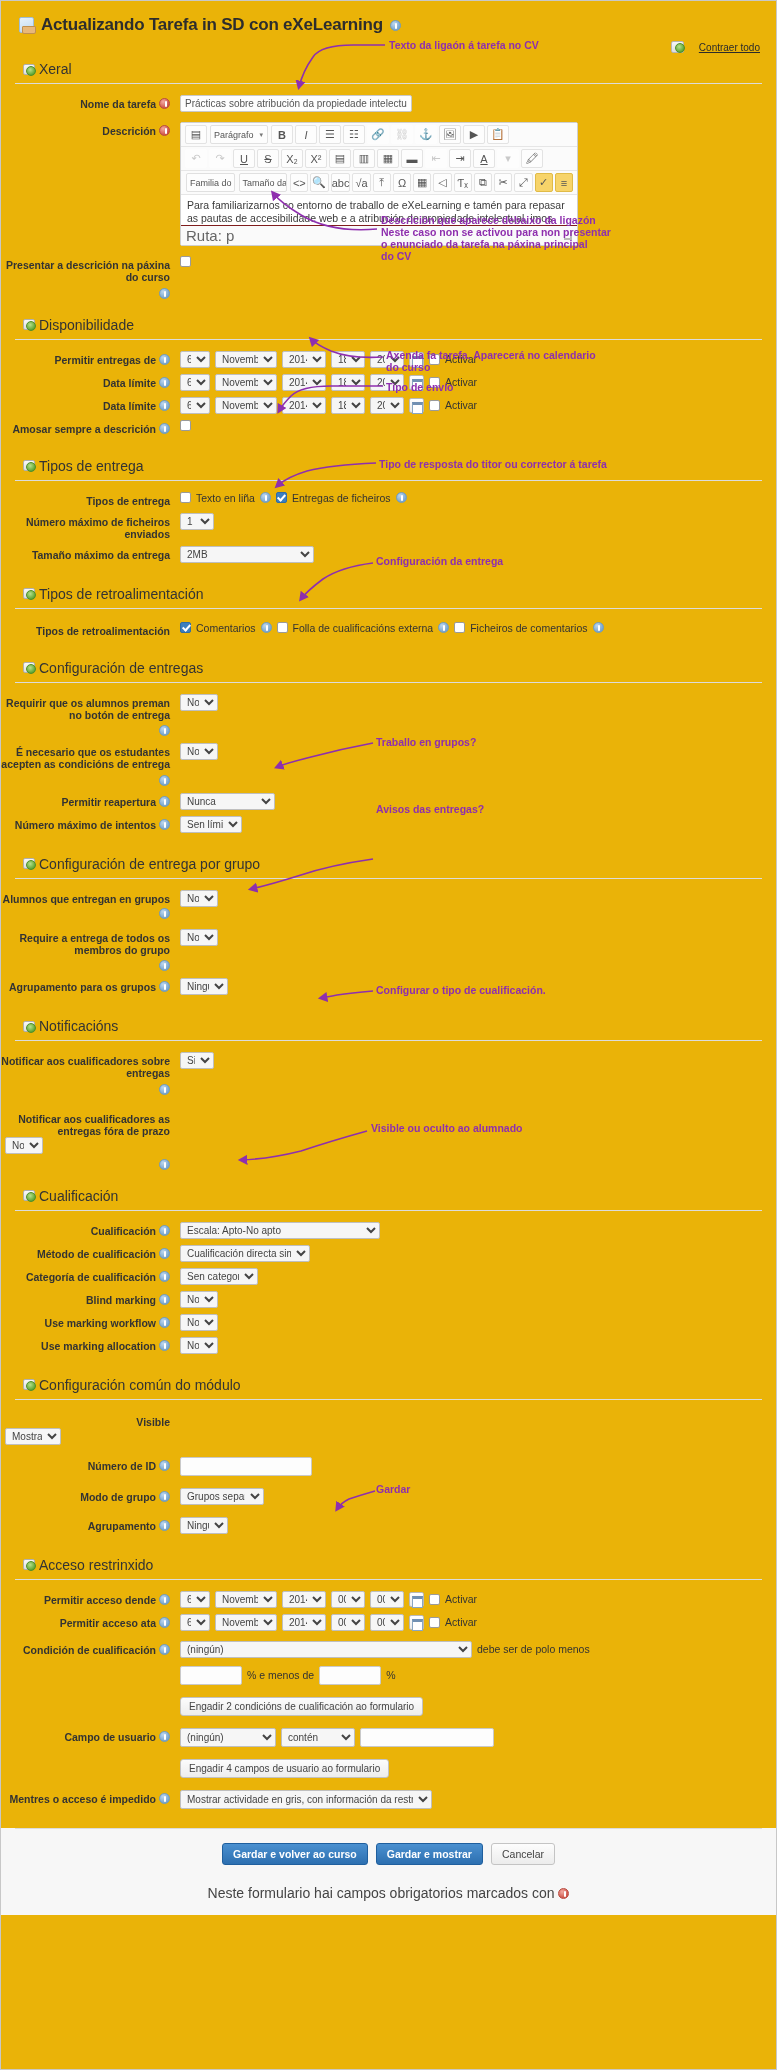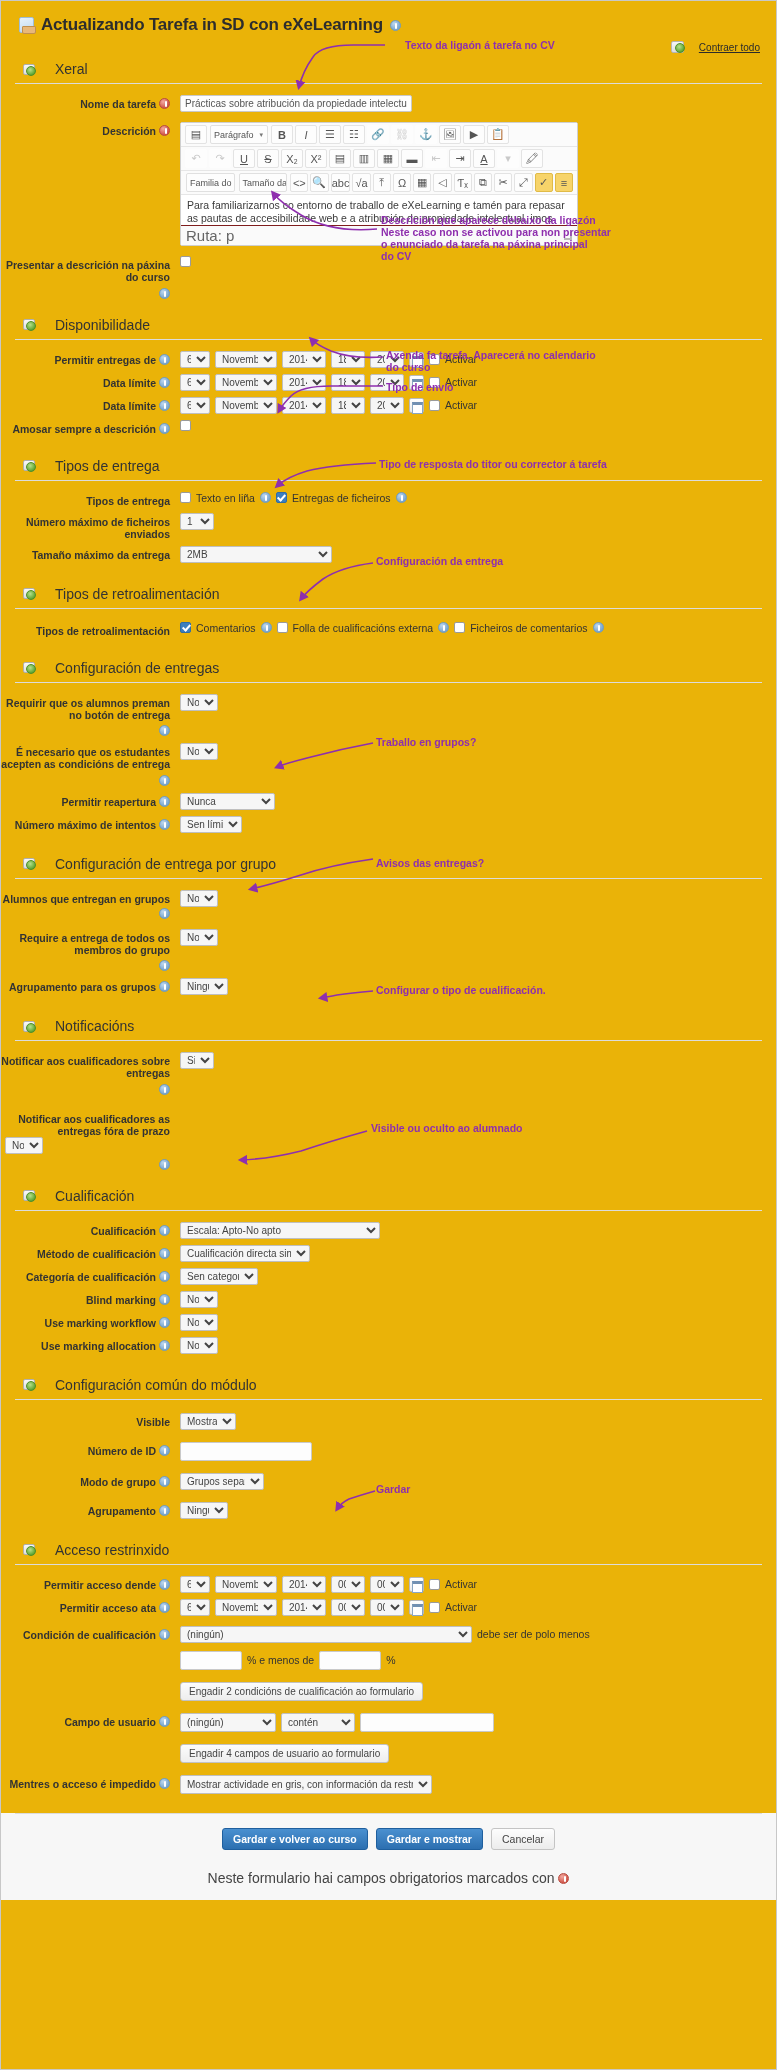--- a/index.html
+++ b/index.html
@@ -73,21 +73,21 @@
     background:linear-gradient(180deg,#f6f6f6,#dedede);
     border:1px solid #b5b5b5;border-radius:2px;position:relative;
   }
   .icon-collapse:after{
     content:"";position:absolute;right:-2px;bottom:-1px;width:8px;height:8px;
     background:radial-gradient(circle at 40% 35%,#b6e08a,#5aa22f 75%);
     border:1px solid #4e8f28;border-radius:50%;
   }
   
   .section-head {
-    display:flex; align-items:center; gap:20px;
+    display:flex; align-items:center; gap:4px;
     padding: 8px 0 6px 8px;
     border-bottom: 1px solid #dcdcdc;
     margin: 0 14px 4px 14px;
   }
   .section-head .title {
     font-size: 14px; color:#333; font-weight: normal;
   }
   .icon-minus {
     display:inline-block;width:12px;height:11px;
     background:linear-gradient(180deg,#f8f8f8,#e0e0e0);
@@ -432,21 +432,21 @@
         <option>1</option>
       </select>
     </div>
   </div>
 
   <div class="frow">
     <div class="flabel">
       <span class="txt">Tamaño máximo da entrega</span>
     </div>
     <div class="fctl">
-      <select class="sel" style="width:152px;">
+      <select class="sel" style="width:134px;">
         <option>2MB</option>
       </select>
     </div>
   </div>
 
   <div class="section-head" style="margin-top:12px;">
     <span class="icon-minus"></span>
     <span class="title">Tipos de retroalimentación</span>
   </div>
 
@@ -675,21 +675,21 @@
         <option>Non</option>
       </select>
     </div>
   </div>
 
   <div class="section-head" style="margin-top:12px;">
     <span class="icon-minus"></span>
     <span class="title">Configuración común do módulo</span>
   </div>
 
-  <div class="frow" style="margin-top:10px;">
+  <div class="frow" style="margin-top:10px;flex-direction:column;">
     <div class="flabel">
       <span class="txt">Visible</span>
     </div>
     <div class="fctl">
       <select class="sel" style="width:56px;">
         <option>Mostrar</option>
       </select>
     </div>
   </div>
 
@@ -837,21 +837,21 @@
       <button class="btn">Gardar e mostrar</button>
       <button class="btn plain">Cancelar</button>
     </div>
     <div class="footnote">
       <span>Neste formulario hai campos obrigatorios marcados con</span>
       <span class="req-i"></span>
     </div>
   </div>
 
   <div id="anno-layer">
-      <div class="anno" style="left: 404px; top: 38px;">
+      <div class="anno" style="left: 388px; top: 38px;">
         <div>Texto da ligaón á tarefa no CV</div>
       </div>
       <div class="anno" style="left: 380px; top: 213px;">
         <div>Descrición que aparece debaixo da ligazón</div>
         <div>Neste caso non se activou para non presentar</div>
         <div>o enunciado da tarefa na páxina principal</div>
         <div>do CV</div>
       </div>
       <div class="anno" style="left: 385px; top: 348px;">
         <div>Axenda fa tarefa. Aparecerá no calendario</div>
@@ -862,21 +862,21 @@
       </div>
       <div class="anno" style="left: 378px; top: 457px;">
         <div>Tipo de resposta do titor ou corrector á tarefa</div>
       </div>
       <div class="anno" style="left: 375px; top: 554px;">
         <div>Configuración da entrega</div>
       </div>
       <div class="anno" style="left: 375px; top: 735px;">
         <div>Traballo en grupos?</div>
       </div>
-      <div class="anno" style="left: 375px; top: 856px;">
+      <div class="anno" style="left: 375px; top: 802px;">
         <div>Avisos das entregas?</div>
       </div>
       <div class="anno" style="left: 375px; top: 983px;">
         <div>Configurar o tipo de cualificación.</div>
       </div>
       <div class="anno" style="left: 370px; top: 1121px;">
         <div>Visible ou oculto ao alumnado</div>
       </div>
       <div class="anno" style="left: 375px; top: 1482px;">
         <div>Gardar</div>

